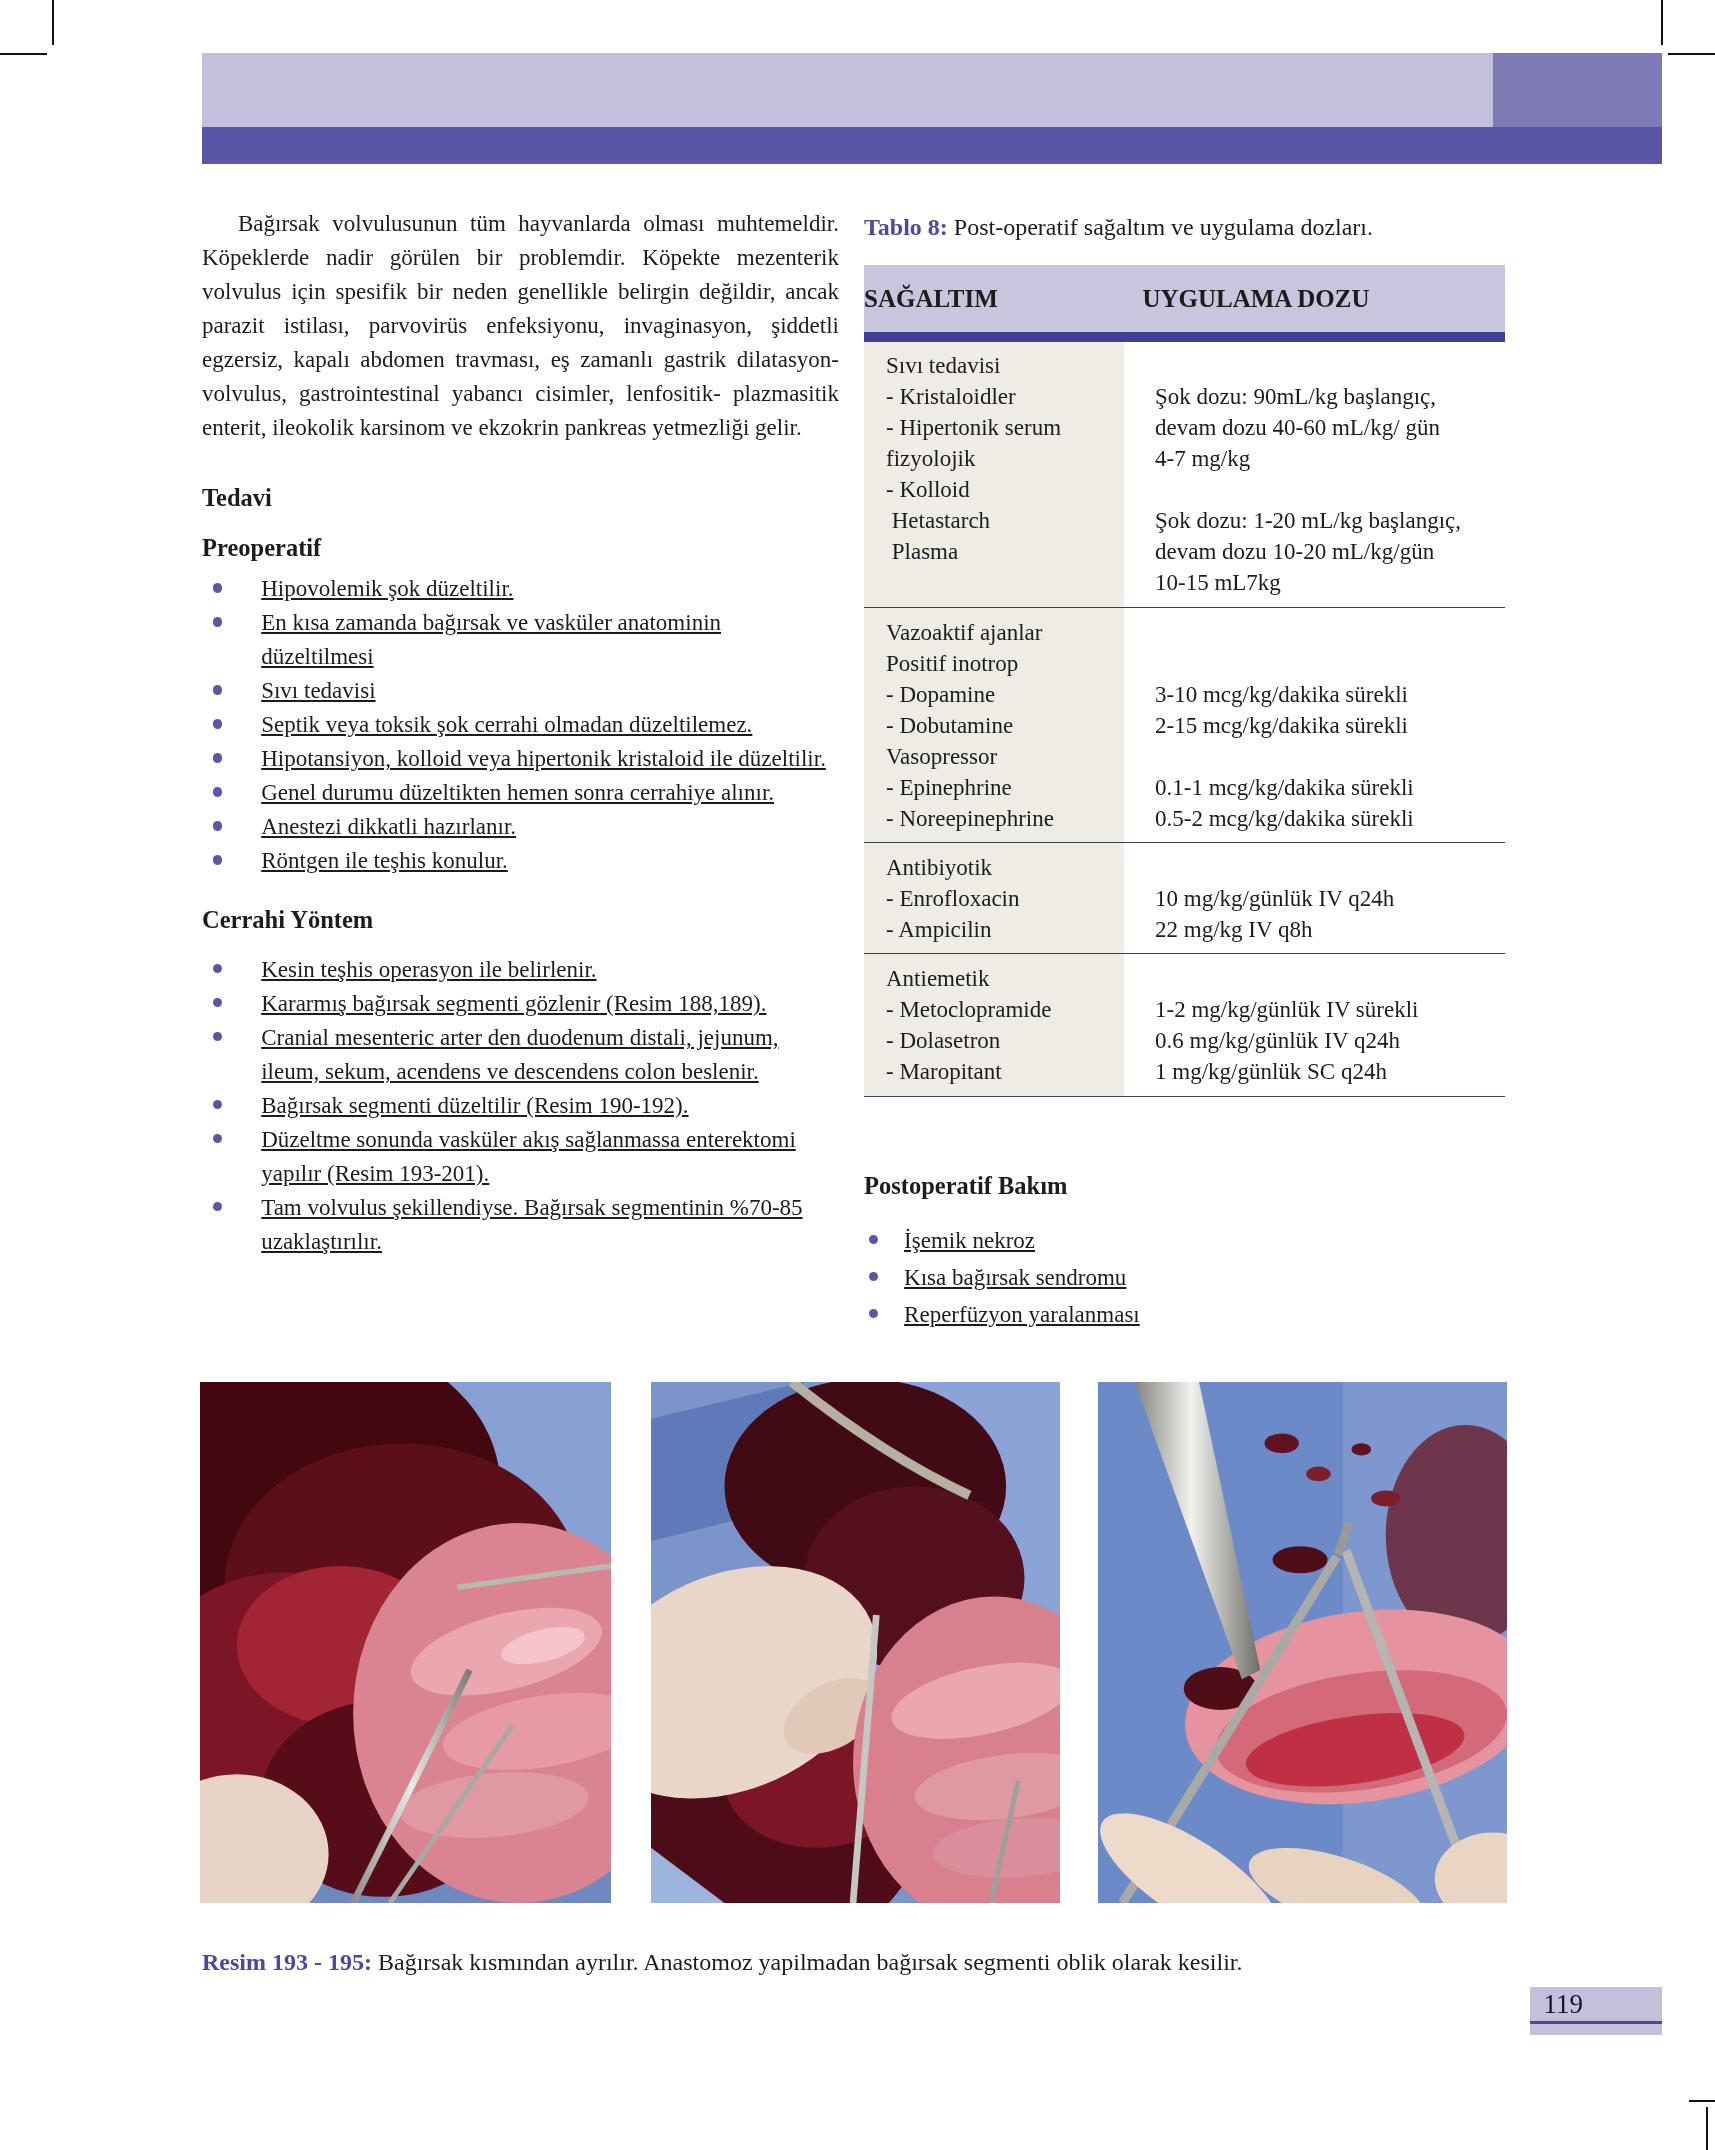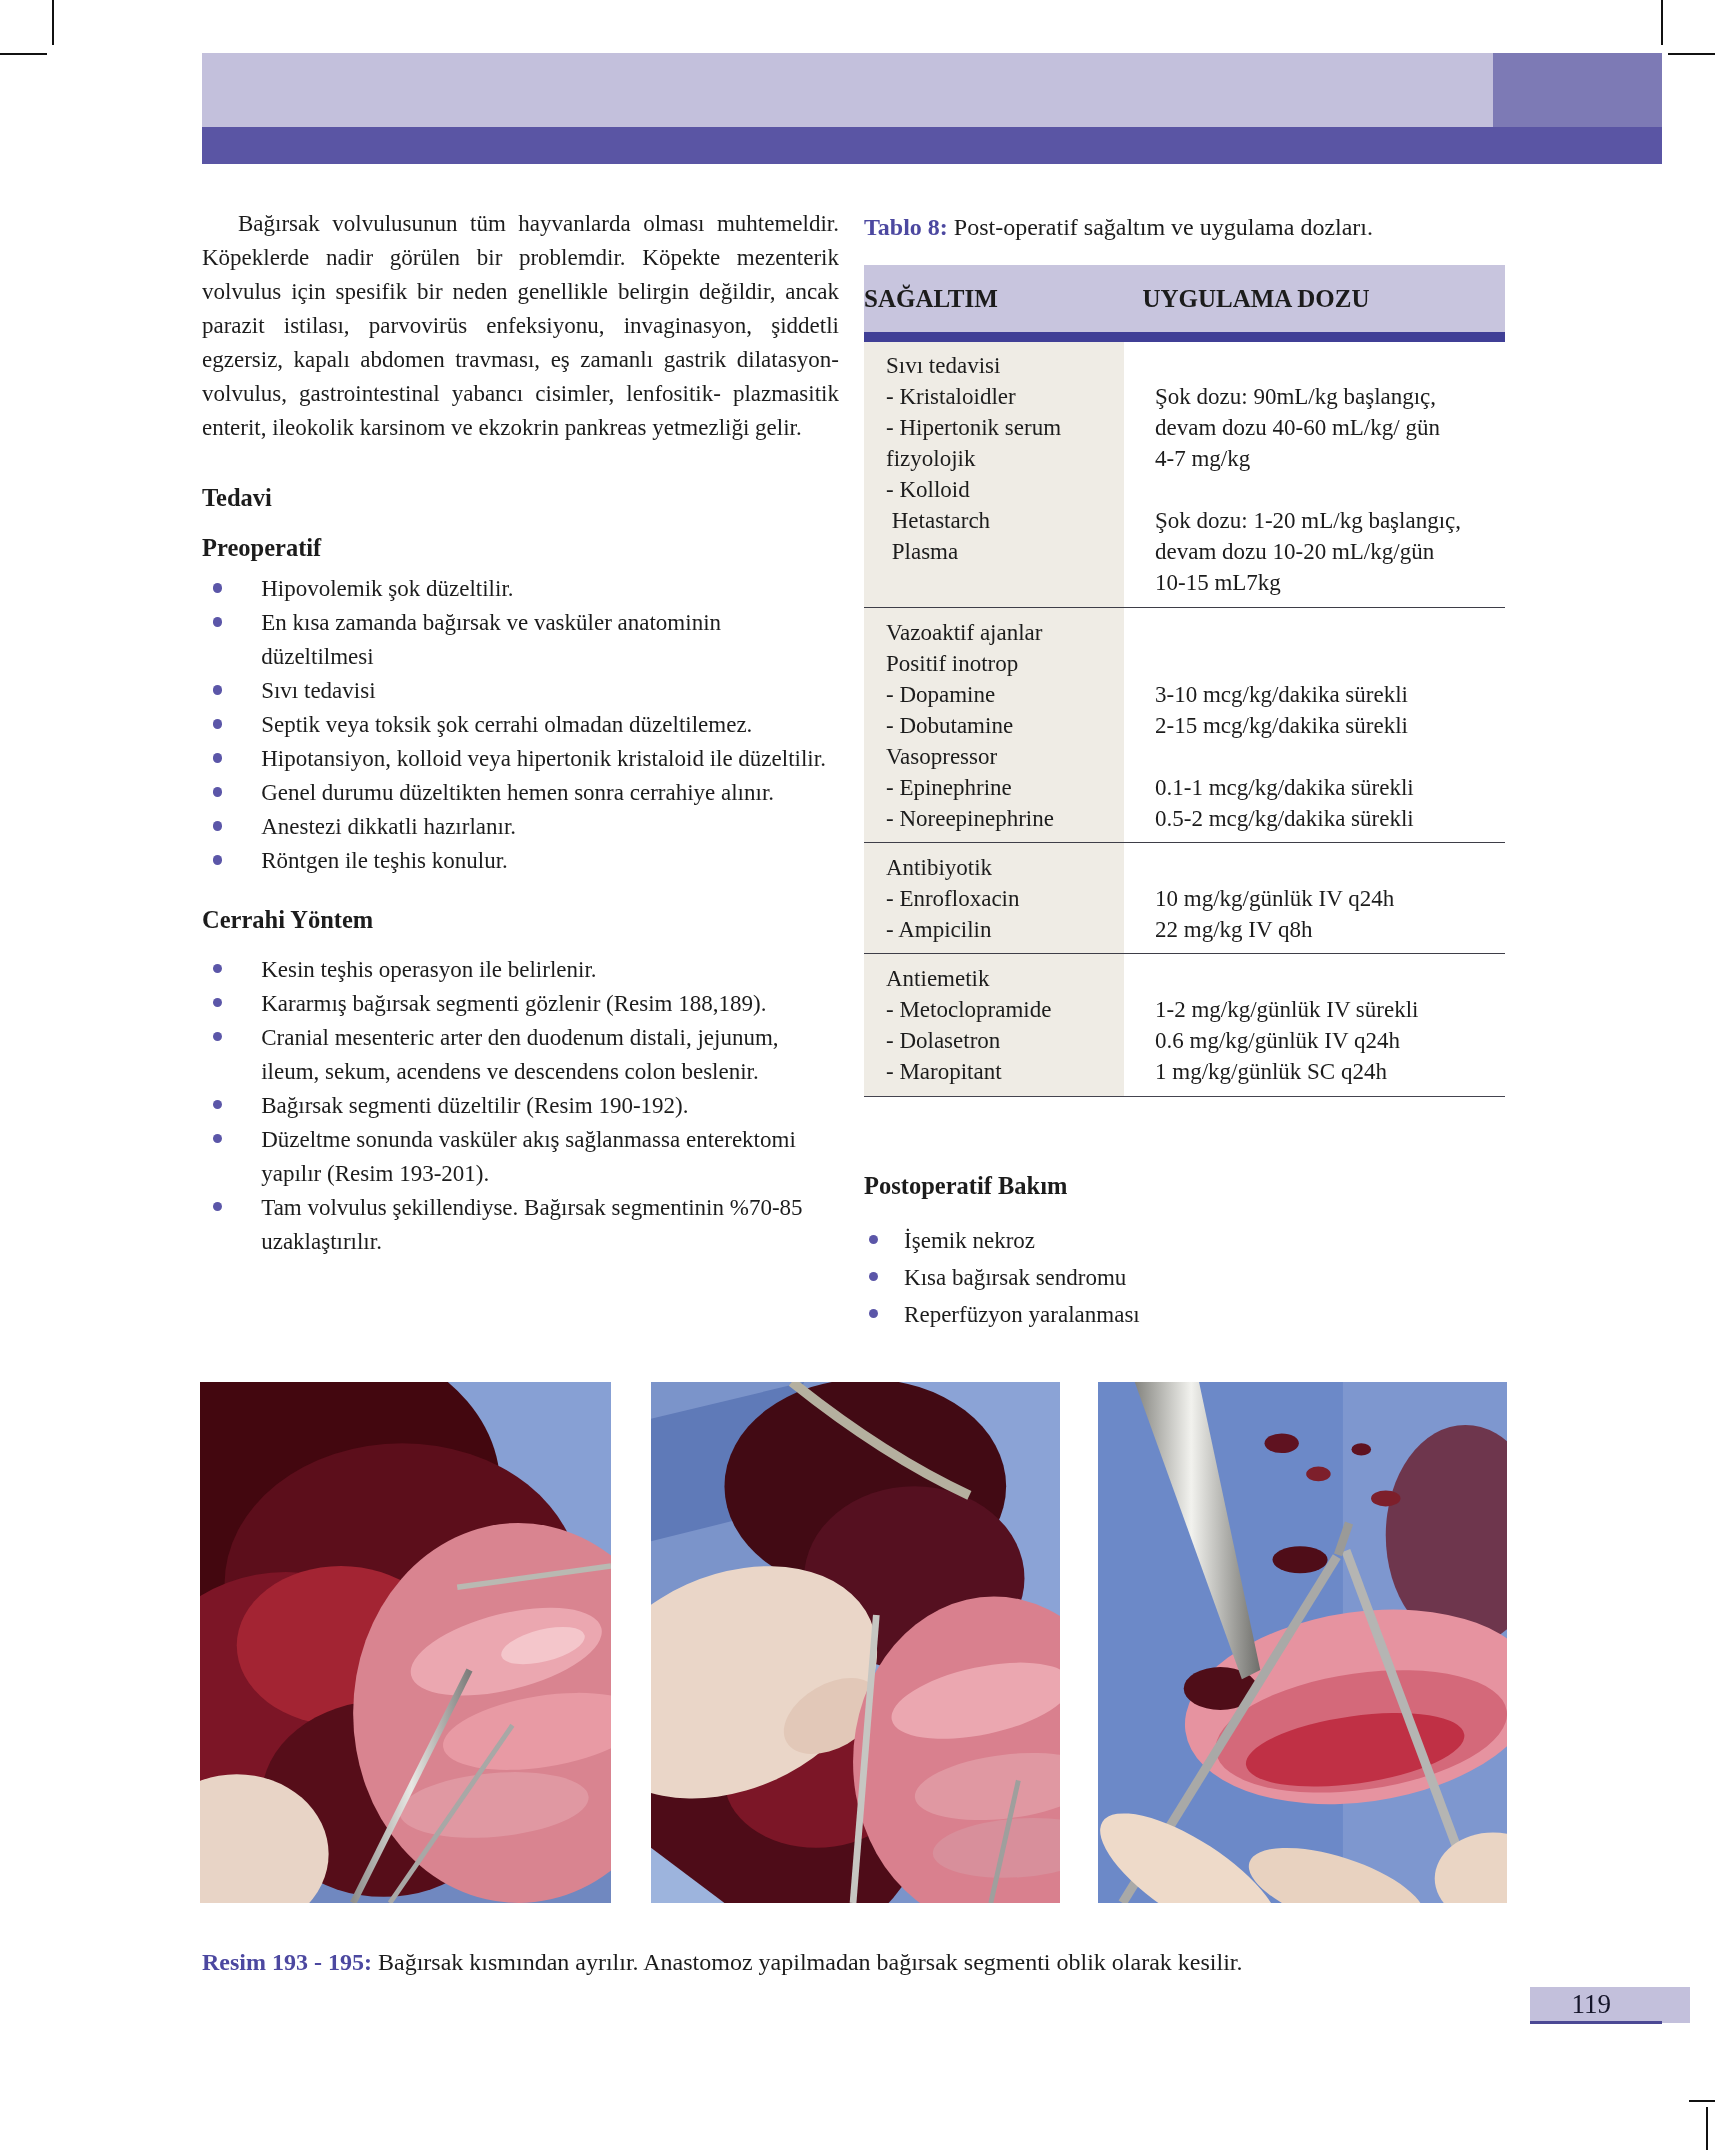--- a/index.html
+++ b/index.html
@@ -13,21 +13,21 @@
   .band{position:absolute;}
   .band-light{left:202px;top:53px;width:1460px;height:74px;background:#c3c0dc;}
   .band-med{left:1493px;top:53px;width:169px;height:74px;background:#7d7ab5;}
   .band-dark{left:202px;top:127px;width:1460px;height:37px;background:#5a55a4;}
   
   .leftcol{position:absolute;left:202px;top:207px;width:637px;}
   .para{font-size:23px;line-height:34px;text-align:justify;text-indent:36px;margin:0 0 36px 0;}
   h3.sec{font-size:24.5px;line-height:34px;font-weight:bold;margin:0 0 16px 0;}
   h3.sub{font-size:24.5px;line-height:34px;font-weight:bold;margin:0 0 7.4px 0;}
   .blist{margin:0 0 24.5px 0;}
-  .b{display:flex;align-items:flex-start;}
+  .b{display:flex;align-items:flex-start;text-decoration:underline;}
   .dot{width:9.2px;height:9.2px;border-radius:50%;background:#5b56a8;margin:11px 39px 0 11px;flex:none;}
   .btxt{font-size:23px;line-height:34px;}
   
   .rightcol{position:absolute;left:864px;top:212px;width:641px;}
   .tabtitle{font-size:24px;line-height:31px;margin:0 0 22px 0;}
   .accent{color:#4c48a0;font-weight:bold;}
   .table{width:641px;border-bottom:1.8px solid #44444f;}
   .thead{display:grid;grid-template-columns:260px 1fr;background:#c8c5de;height:67px;align-items:center;}
   .thead .hc{font-weight:bold;font-size:25px;}
   .thead .hc.c1{}
@@ -46,21 +46,21 @@
   .postop .btxt{line-height:37px;}
   .postop .dot{margin-top:13px;}
   
   .photo{position:absolute;top:1382px;height:521px;overflow:hidden;}
   .photo svg{display:block;width:100%;height:100%;}
   .ph1{left:200px;width:411px;}
   .ph2{left:651px;width:409px;}
   .ph3{left:1098px;width:409px;}
   
   .figcap{position:absolute;left:202px;top:1922px;width:1483px;font-size:24px;line-height:32px;}
-  .pagebadge{position:absolute;left:1530px;top:1987px;width:132px;height:36px;background:#c3c0dc;padding-left:28px;}
+  .pagebadge{position:absolute;left:1530px;top:1987px;width:132px;height:48px;background:#c3c0dc;}
   .pagebadge .num{font-size:27px;line-height:34px;padding-left:13.5px;color:#15152a;}
   .pagerule{position:absolute;left:1530px;top:2021px;width:132px;height:3.1px;background:#4b4894;}
 </style>
 </head>
 <body>
 
 <div class="mark" style="left:52px;top:0;width:1.8px;height:45px;"></div>
 <div class="mark" style="left:0;top:53px;width:47px;height:1.8px;"></div>
 <div class="mark" style="left:1661px;top:0;width:1.8px;height:45px;"></div>
 <div class="mark" style="left:1668px;top:53px;width:47px;height:1.8px;"></div>

